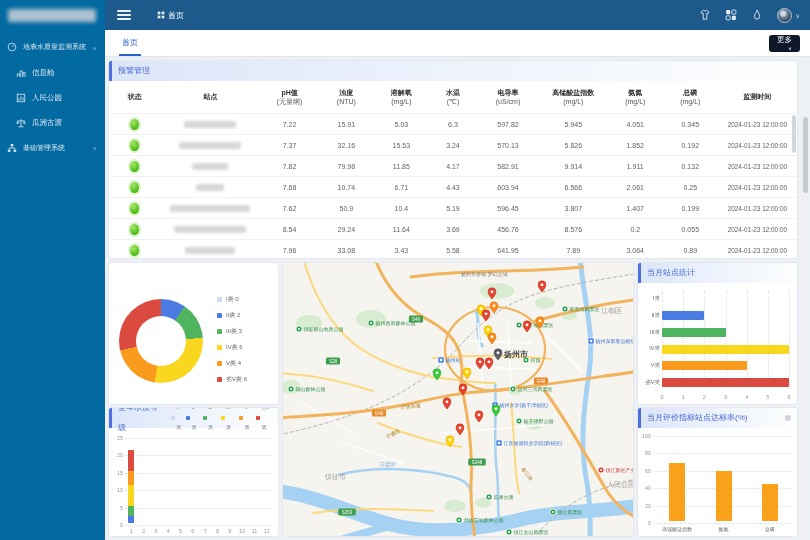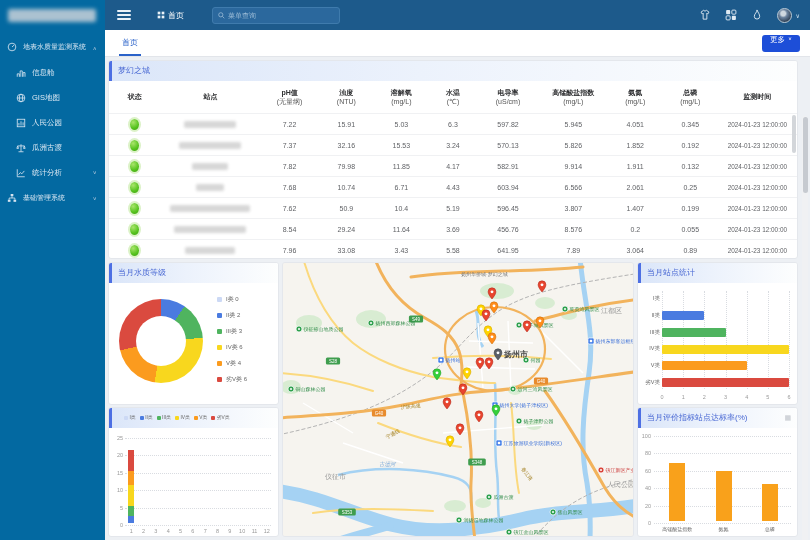--- a/index.html
+++ b/index.html
@@ -35,22 +35,22 @@
   .tico svg { width:12px; height:12px; }
   #avatar { width:15px; height:15px; border-radius:50%; margin-left:13px;
     background:radial-gradient(circle at 40% 35%, #cfd8e0 0 20%, #6d84a0 35%, #2c3e52 75%); border:1px solid #b9cad7; cursor:pointer; }
   #user-chevron { color:#cfe0ee; font-size:6px; margin-left:4px; cursor:pointer; }
 
   
   #tabbar { position:absolute; left:105px; top:30px; width:705px; height:27px; background:#fff;
     border-bottom:1px solid #e2e5ea; display:flex; align-items:center; }
   #tab-home { margin-left:14px; height:100%; display:flex; align-items:center; color:#2a62c9;
     font-size:8px; border-bottom:2px solid #2a62c9; padding:0 3px; cursor:pointer; }
-  #more-btn { margin-left:auto; margin-right:10px; background:#1d4ed8; color:#fff; font-size:7.5px;
-    height:17px; padding:0 8px; border:none; border-radius:3px; display:flex; align-items:flex-start; cursor:pointer; }
+  #more-btn { margin-left:auto; margin-right:10px; background:#0f172a; color:#fff; font-size:7.5px;
+    height:17px; padding:0 8px; border:none; border-radius:3px; display:flex; align-items:flex-end; cursor:pointer;flex-direction:column; }
   #more-btn .chev { font-size:5.5px; margin-left:3px; transform:scaleY(.8); }
 
   
   #content { position:absolute; left:105px; top:57px; width:705px; height:483px; background:#edf0f4; }
   .card { position:absolute; background:#fff; border:1px solid #e4e7ec; border-radius:3px; overflow:hidden; }
   .card-hd { height:20px; background:linear-gradient(90deg,#dbe6f9 0%,#ecf2fc 45%,#fdfefe 100%);
     border-left:3px solid #4d6fe3; color:#4a69d4; font-size:8px; line-height:20px; padding-left:6px;
     display:flex; align-items:center; }
 
   
@@ -145,57 +145,36 @@
           <svg viewBox="0 0 12 12" stroke-width="1">
             <path d="M1.5 10.5 L1.5 7 L4 7 L4 10.5 M5 10.5 L5 3.5 L7.5 3.5 L7.5 10.5 M8.5 10.5 L8.5 5.5 L10.8 5.5 L10.8 10.5" fill="none" stroke="#d7e4f0"></path>
           </svg>
         </span>
          <span class="mlabel">信息舱</span>
          <span class="mchev"></span>
        </div>
       <div class="mitem">
          <span class="micon">
           <svg viewBox="0 0 12 12" stroke-width="1">
-            <circle cx="6" cy="6" r="4.6" fill="none" stroke="#d7e4f0"></circle>
-            <ellipse cx="6" cy="6" rx="2" ry="4.6" fill="none" stroke="#d7e4f0"></ellipse>
-            <path d="M1.4 6 L10.6 6" stroke="#d7e4f0"></path>
-          </svg>
-        </span>
-         <span class="mlabel">GIS地图</span>
-         <span class="mchev"></span>
-       </div>
-      <div class="mitem">
-         <span class="micon">
-          <svg viewBox="0 0 12 12" stroke-width="1">
             <rect x="1.5" y="1.5" width="9" height="9" fill="none" stroke="#d7e4f0"></rect>
             <path d="M3.5 9 L3.5 6 M6 9 L6 4 M8.5 9 L8.5 5.2" stroke="#d7e4f0"></path>
           </svg>
         </span>
          <span class="mlabel">人民公园</span>
          <span class="mchev"></span>
        </div>
       <div class="mitem">
          <span class="micon">
           <svg viewBox="0 0 12 12" stroke-width="1">
             <path d="M6 1.5 L6 10.5 M3 10.5 L9 10.5 M2 3.5 L10 3.5 M2 3.5 L1 6.5 L3 6.5 Z M10 3.5 L9 6.5 L11 6.5 Z" fill="none" stroke="#d7e4f0"></path>
           </svg>
         </span>
          <span class="mlabel">瓜洲古渡</span>
          <span class="mchev"></span>
        </div>
-      <div class="mitem">
-         <span class="micon">
-          <svg viewBox="0 0 12 12" stroke-width="1">
-            <path d="M1.5 1.5 L1.5 10.5 L10.5 10.5" fill="none" stroke="#d7e4f0"></path>
-            <path d="M3 8 L5.2 5.5 L7 7 L10 3.5" fill="none" stroke="#d7e4f0"></path>
-          </svg>
-        </span>
-         <span class="mlabel">统计分析</span>
-         <span class="mchev">∨</span>
-       </div>
       <div class="mgroup">
        <span class="micon">
           <svg viewBox="0 0 12 12" stroke-width="1">
             <rect x="4.4" y="1.2" width="3.2" height="2.6" fill="#d7e4f0"></rect>
             <rect x="1" y="8" width="3.2" height="2.6" fill="#d7e4f0"></rect>
             <rect x="7.8" y="8" width="3.2" height="2.6" fill="#d7e4f0"></rect>
             <path d="M6 3.8 L6 6 M2.6 8 L2.6 6 L9.4 6 L9.4 8" fill="none" stroke="#d7e4f0"></path>
           </svg>
         </span>
        <span class="mlabel">基础管理系统</span>
@@ -211,27 +190,20 @@
       <i></i>
     </div>
   <div id="home-nav">
     <svg viewBox="0 0 12 12">
         <rect x="1" y="1" width="4" height="4" fill="#eaf2f8"></rect>
         <rect x="7" y="1" width="4" height="4" fill="#eaf2f8"></rect>
         <rect x="1" y="7" width="4" height="4" fill="#eaf2f8"></rect>
         <rect x="7" y="7" width="4" height="4" fill="#eaf2f8"></rect>
       </svg>
     <span>首页</span>
-  </div>
-  <div id="search-box">
-    <svg viewBox="0 0 10 10">
-        <circle cx="4" cy="4" r="3" fill="none" stroke="#9dbdd7" stroke-width="1.1"></circle>
-        <line x1="6.3" y1="6.3" x2="9" y2="9" stroke="#9dbdd7" stroke-width="1.1"></line>
-      </svg>
-    <input id="search-input" placeholder="菜单查询" style="">
   </div>
   <div id="top-icons">
     <span class="tico">
       <svg viewBox="0 0 13 13">
           <path d="M2.2 3.4 L5 1.4 L6.5 2.4 L8 1.4 L10.8 3.4 L9.4 5.5 L8.5 4.6 L8.5 11 L4.5 11 L4.5 4.6 L3.6 5.5 Z" fill="none" stroke="#dfeaf3" stroke-width="1"></path>
         </svg>
       </span>
     <span class="tico">
       <svg viewBox="0 0 13 13">
           <rect x="1.2" y="1.2" width="4.4" height="4.4" rx="1" fill="#dfeaf3"></rect>
@@ -257,21 +229,21 @@
   <button id="more-btn">
     <span>更多</span>
     <span class="chev">∨</span>
   </button>
 </div>
 
 <div id="content">
 
   <div id="table-card" class="card">
     <div class="card-hd">
-        <span>梦幻之城</span>
+        <span>预警管理</span>
       </div>
     <div id="ttable">
       <div class="tr th-row">
           <div class="th" style="flex:0 0 7.5%">
        <span>状态</span>
           </div>
           <div class="th" style="flex:0 0 14.5%">
        <span>站点</span>
           </div>
           <div class="th" style="flex:0 0 8.5%">
@@ -429,23 +401,20 @@
             <div class="td" style="flex:0 0 8%">3.064</div>
             <div class="td" style="flex:0 0 8%">0.89</div>
             <div class="td" style="flex:0 0 11.5%;font-size:6.4px">2024-01-23 12:00:00</div>
           </div>
         </div>
     </div>
     <div id="table-scroll"></div>
   </div>
 
   <div id="donut-card" class="card">
-    <div class="card-hd">
-        <span>当月水质等级</span>
-      </div>
     <div id="donut-wrap">
       <div id="donut" style="background: conic-gradient(rgb(74, 123, 224) 0deg, rgb(74, 123, 224) 34.2857deg, rgb(79, 180, 95) 34.2857deg, rgb(79, 180, 95) 85.7143deg, rgb(248, 215, 30) 85.7143deg, rgb(248, 215, 30) 188.571deg, rgb(251, 155, 30) 188.571deg, rgb(251, 155, 30) 257.143deg, rgb(218, 74, 63) 257.143deg, rgb(218, 74, 63) 360deg);"></div>
       <div id="donut-hole"></div>
     </div>
     <div id="donut-legend">
         <div class="lg-item">
        <span class="lg-dot" style="background:#ccd9f5"></span>
           <span>I类 0</span>
         </div>
         <div class="lg-item">
@@ -466,20 +435,21 @@
         </div>
         <div class="lg-item">
        <span class="lg-dot" style="background:#da4a3f"></span>
           <span>劣V类 6</span>
         </div>
       </div>
   </div>
 
   <div id="annual-card" class="card">
     <div class="card-hd">
+      <span>全年水质等级</span>
       <span id="annual-legend">
           <span class="lg-item">
        <span class="lg-dot" style="background:#ccd9f5"></span>I类</span>
           <span class="lg-item">
        <span class="lg-dot" style="background:#4a7be0"></span>II类</span>
           <span class="lg-item">
        <span class="lg-dot" style="background:#4fb45f"></span>III类</span>
           <span class="lg-item">
        <span class="lg-dot" style="background:#f8d71e"></span>IV类</span>
           <span class="lg-item">

